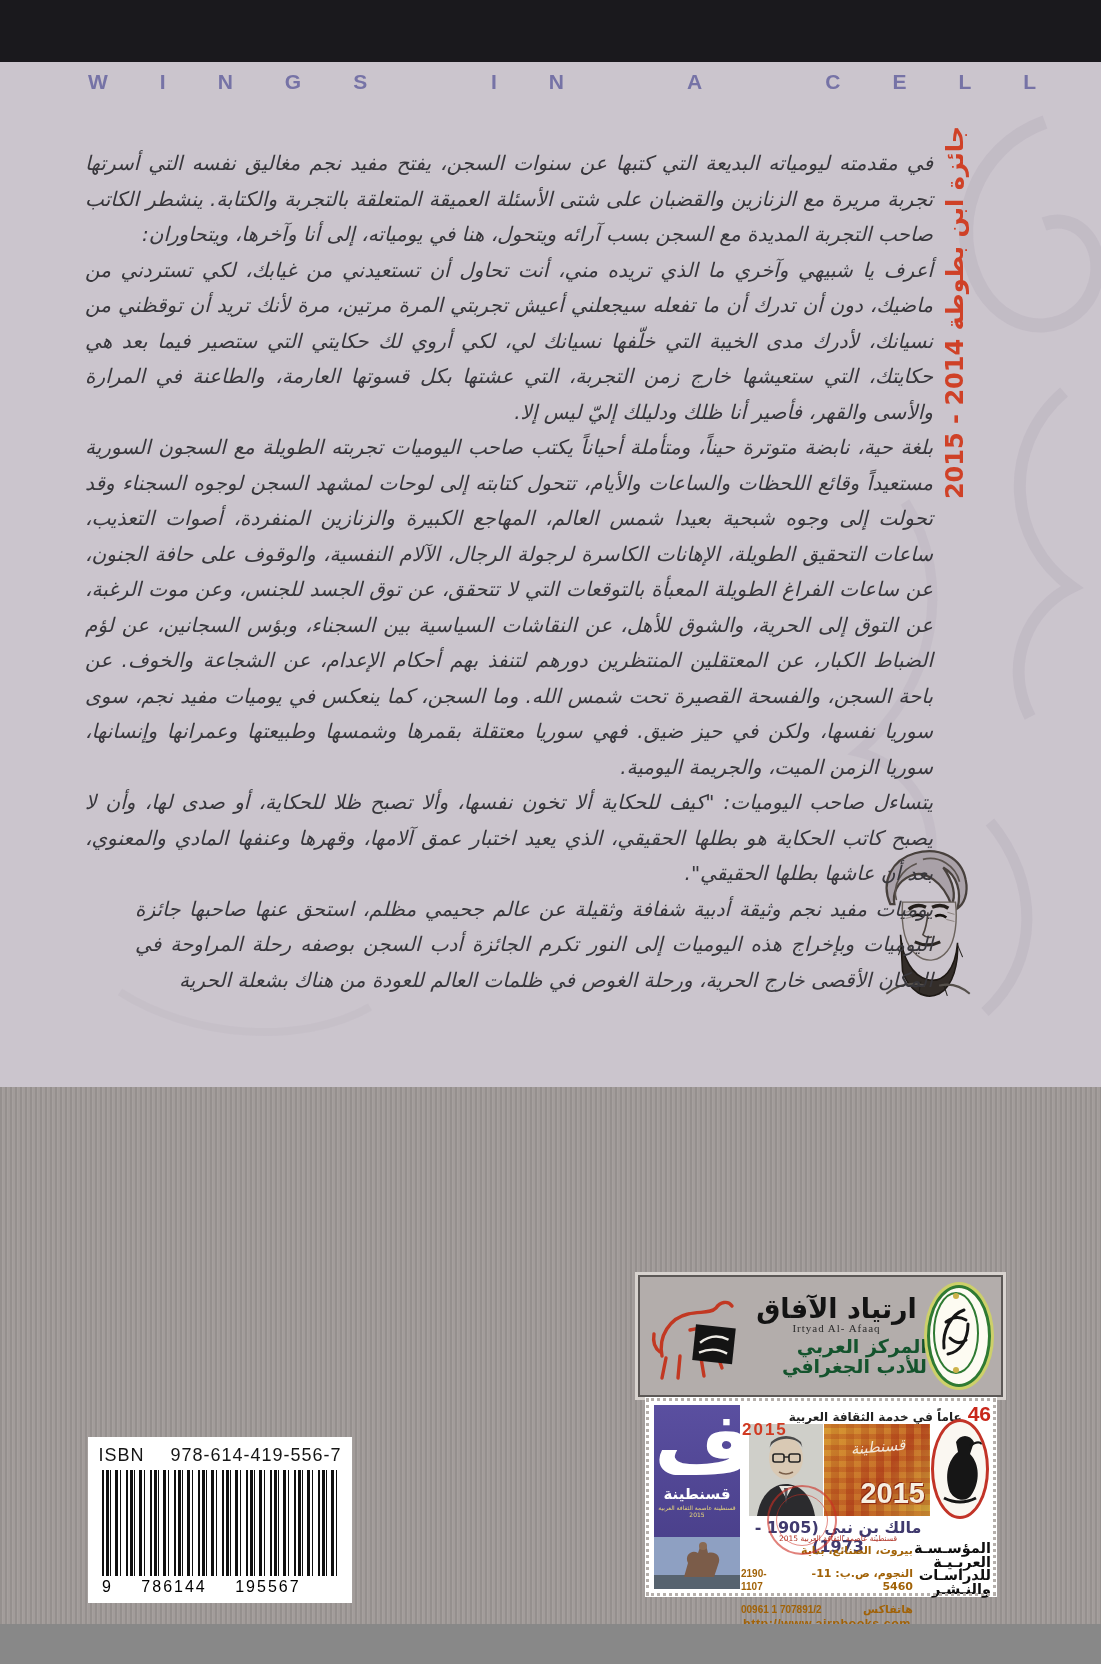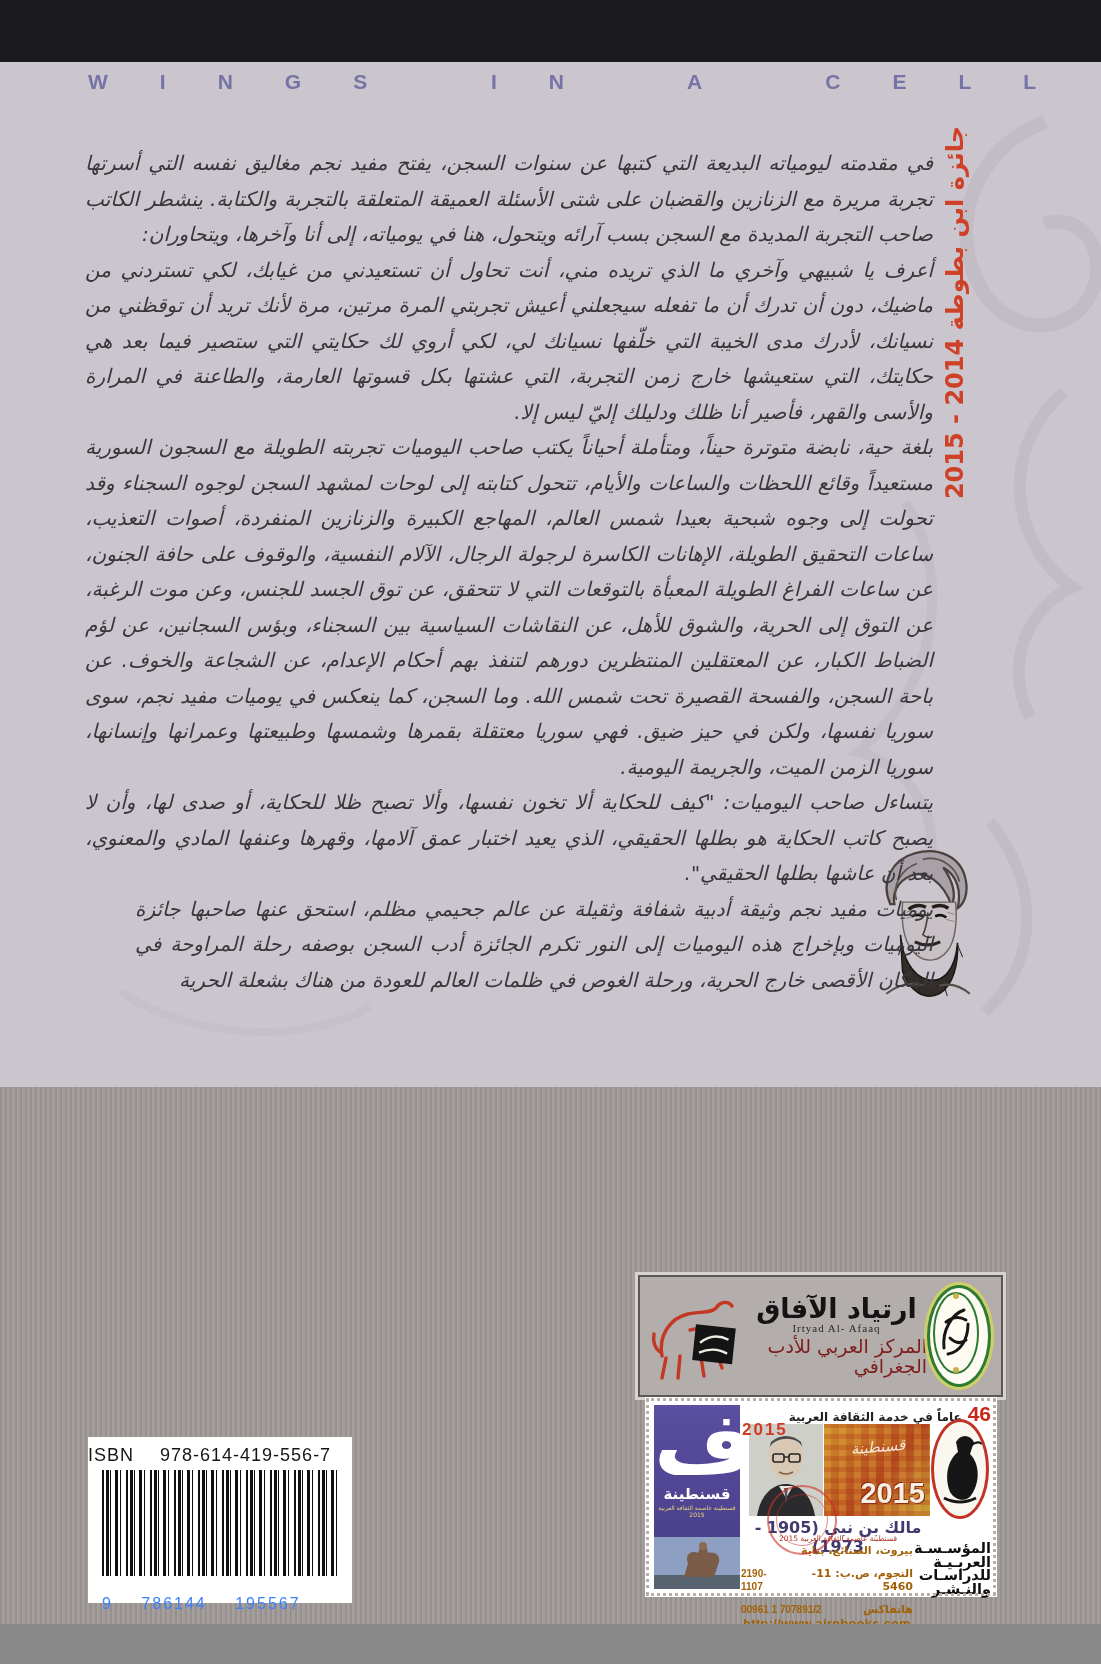--- a/index.html
+++ b/index.html
@@ -28,21 +28,21 @@
   
   .irtyad{position:absolute;left:638px;top:188px;width:365px;height:122px;background:#b3adab;
           border:2px solid #5c5856;outline:3px solid #d8d3cf;
           display:flex;flex-direction:row-reverse;align-items:center;justify-content:space-between;
           padding:4px 10px;box-sizing:border-box;}
   .irtyad-emblem{width:58px;height:96px;border-radius:50%;background:#fdfbf2;border:3px solid #2f7a33;
                  box-shadow:0 0 0 3px #cdd06a;flex:0 0 auto;position:relative;overflow:hidden;}
   .irtyad-text{flex:1;display:flex;flex-direction:column;align-items:center;line-height:1.05;direction:rtl;}
   .irtyad-name-ar{font-size:27px;font-weight:bold;color:#131313;}
   .irtyad-name-en{font-family:"Liberation Serif",serif;font-size:11px;color:#2a2a2a;letter-spacing:1px;}
-  .irtyad-sub{font-size:19px;font-weight:normal;color:#7f1d1d;margin-top:2px;}
+  .irtyad-sub{font-size:19px;font-weight:bold;color:#14532d;margin-top:2px;}
   .irtyad-art{width:96px;height:100px;position:relative;flex:0 0 auto;}
   
   .stamp{position:absolute;left:645px;top:310px;width:352px;height:200px;background:#fff;box-sizing:border-box;}
   .stamp::before{content:'';position:absolute;inset:1px;border:3px dotted #b5afab;pointer-events:none;z-index:8;}
   .stamp-purple{position:absolute;left:9px;top:8px;width:86px;height:184px;
                 background:linear-gradient(#5a4fa0,#453b84);color:#fff;text-align:center;overflow:hidden;}
   .stamp-letter{font-size:86px;line-height:80px;font-weight:bold;margin-top:-2px;}
   .stamp-city{font-size:15px;font-weight:bold;margin-top:2px;}
   .stamp-city-cap{font-size:6px;color:#e8d77a;margin-top:1px;}
   .stamp-statue{position:absolute;left:0;bottom:0;width:86px;height:52px;}
@@ -75,26 +75,26 @@
   .addr-row{display:flex;justify-content:space-between;align-items:baseline;line-height:13px;}
   .addr-ar{font-size:11px;font-weight:bold;}
   .addr-num{font-size:10px;font-weight:bold;direction:ltr;font-family:"Liberation Sans",sans-serif;margin-top:10px;}
   .stamp-url{font-size:12.5px;font-weight:bold;direction:ltr;text-align:center;letter-spacing:.5px;
              font-family:"Liberation Sans",sans-serif;margin-top:1px;}
   .stamp-pub{position:absolute;left:270px;top:145px;width:76px;direction:rtl;text-align:right;
              font-size:14.5px;font-weight:bold;color:#0f0f0f;line-height:13.5px;}
   
   .isbn-box{position:absolute;left:88px;top:350px;width:264px;height:166px;background:#fff;
             box-sizing:border-box;padding-top:8px;}
-  .isbn-line{display:flex;justify-content:flex-start;gap:26px;color:#161616;
+  .isbn-line{display:flex;justify-content:center;gap:26px;color:#161616;
              font-family:"Liberation Sans",sans-serif;font-size:18px;letter-spacing:1px;}
   .bars{height:106px;margin:4px 14px 0;
         background:repeating-linear-gradient(90deg,#101010 0 2px,#fff 2px 4px,#101010 4px 7px,#fff 7px 8px,
                    #101010 8px 9px,#fff 9px 13px,#101010 13px 16px,#fff 16px 18px,#101010 18px 19px,#fff 19px 24px);}
-  .isbn-digits{margin:19px 14px 0;color:#3b82f6;font-family:"Liberation Sans",sans-serif;
+  .isbn-digits{margin:2px 14px 0;color:#000000;font-family:"Liberation Sans",sans-serif;
                font-size:16px;letter-spacing:2px;word-spacing:22px;}
 </style>
 </head>
 <body>
 
 <div class="page">
 
   <div class="black-bar"></div>
 
   <div class="wings">WINGS IN A CELL</div>

